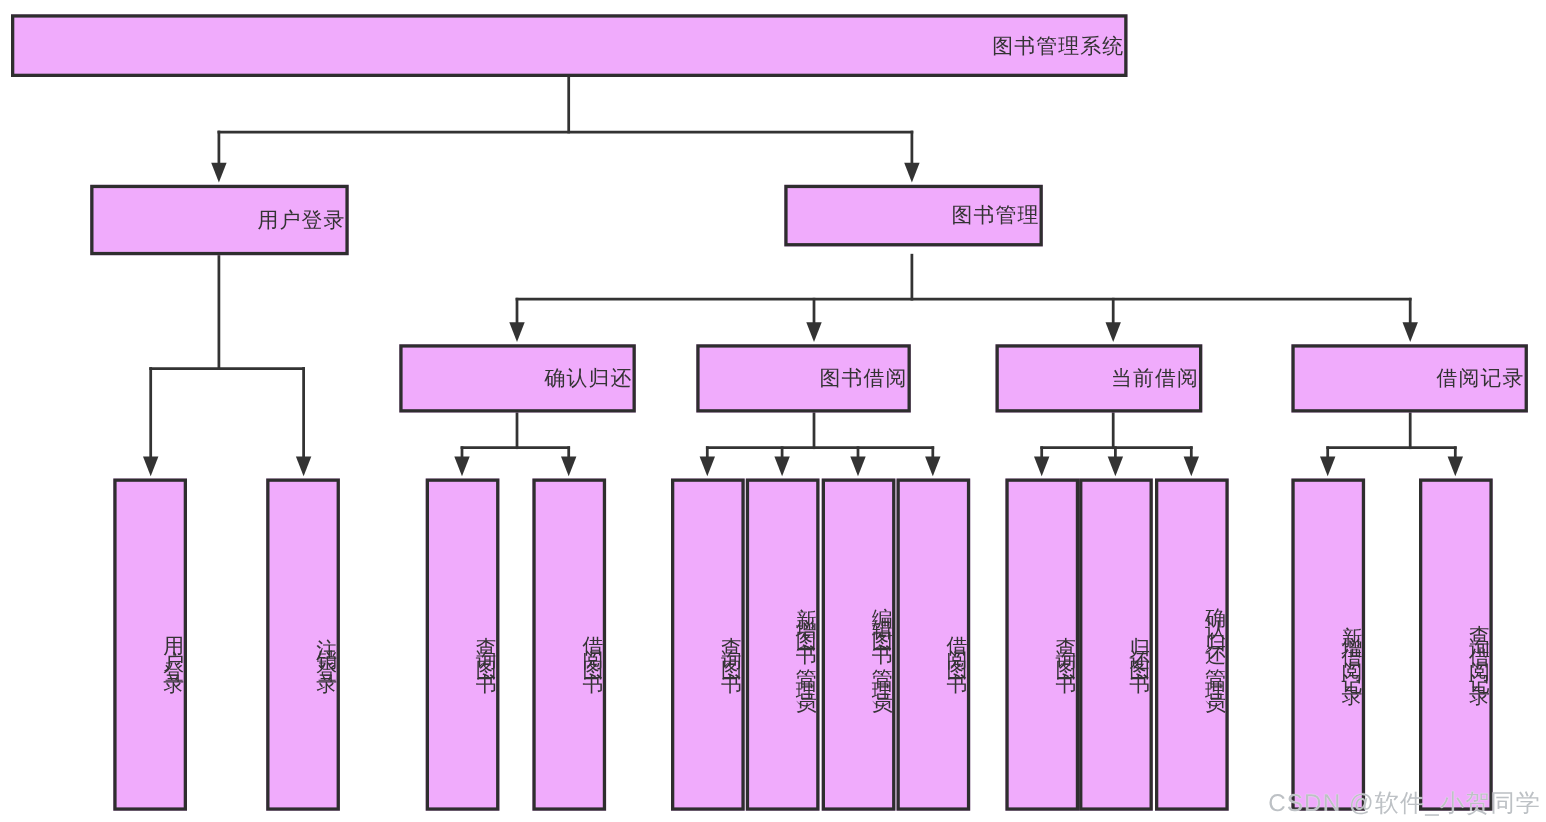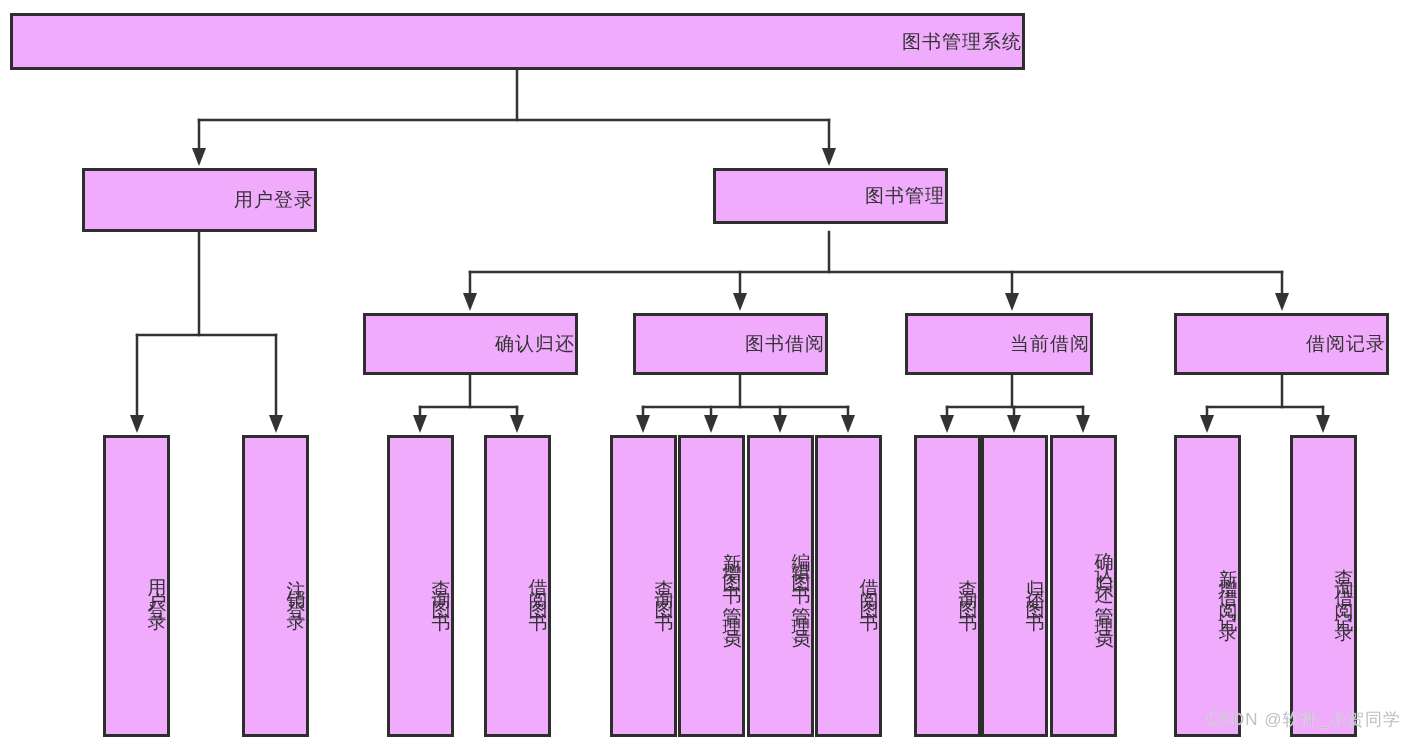--- a/index.html
+++ b/index.html
@@ -32,22 +32,22 @@
   .v .vtext {
     writing-mode: vertical-rl;
     text-orientation: mixed;
     letter-spacing: 11px;
     line-height: 1;
     white-space: nowrap;
   }
   #watermark {
     position: absolute;
     right: 4px;
-    bottom: 16px;
-    font-size: 17px;
+    bottom: 2px;
+    font-size: 22px;
     color: #bdc1c5;
     letter-spacing: 1px;
     z-index: 10;
     text-shadow: 0 0 1px #ffffff;
   }
 </style>
 </head>
 <body>
 
 <div id="canvas">

